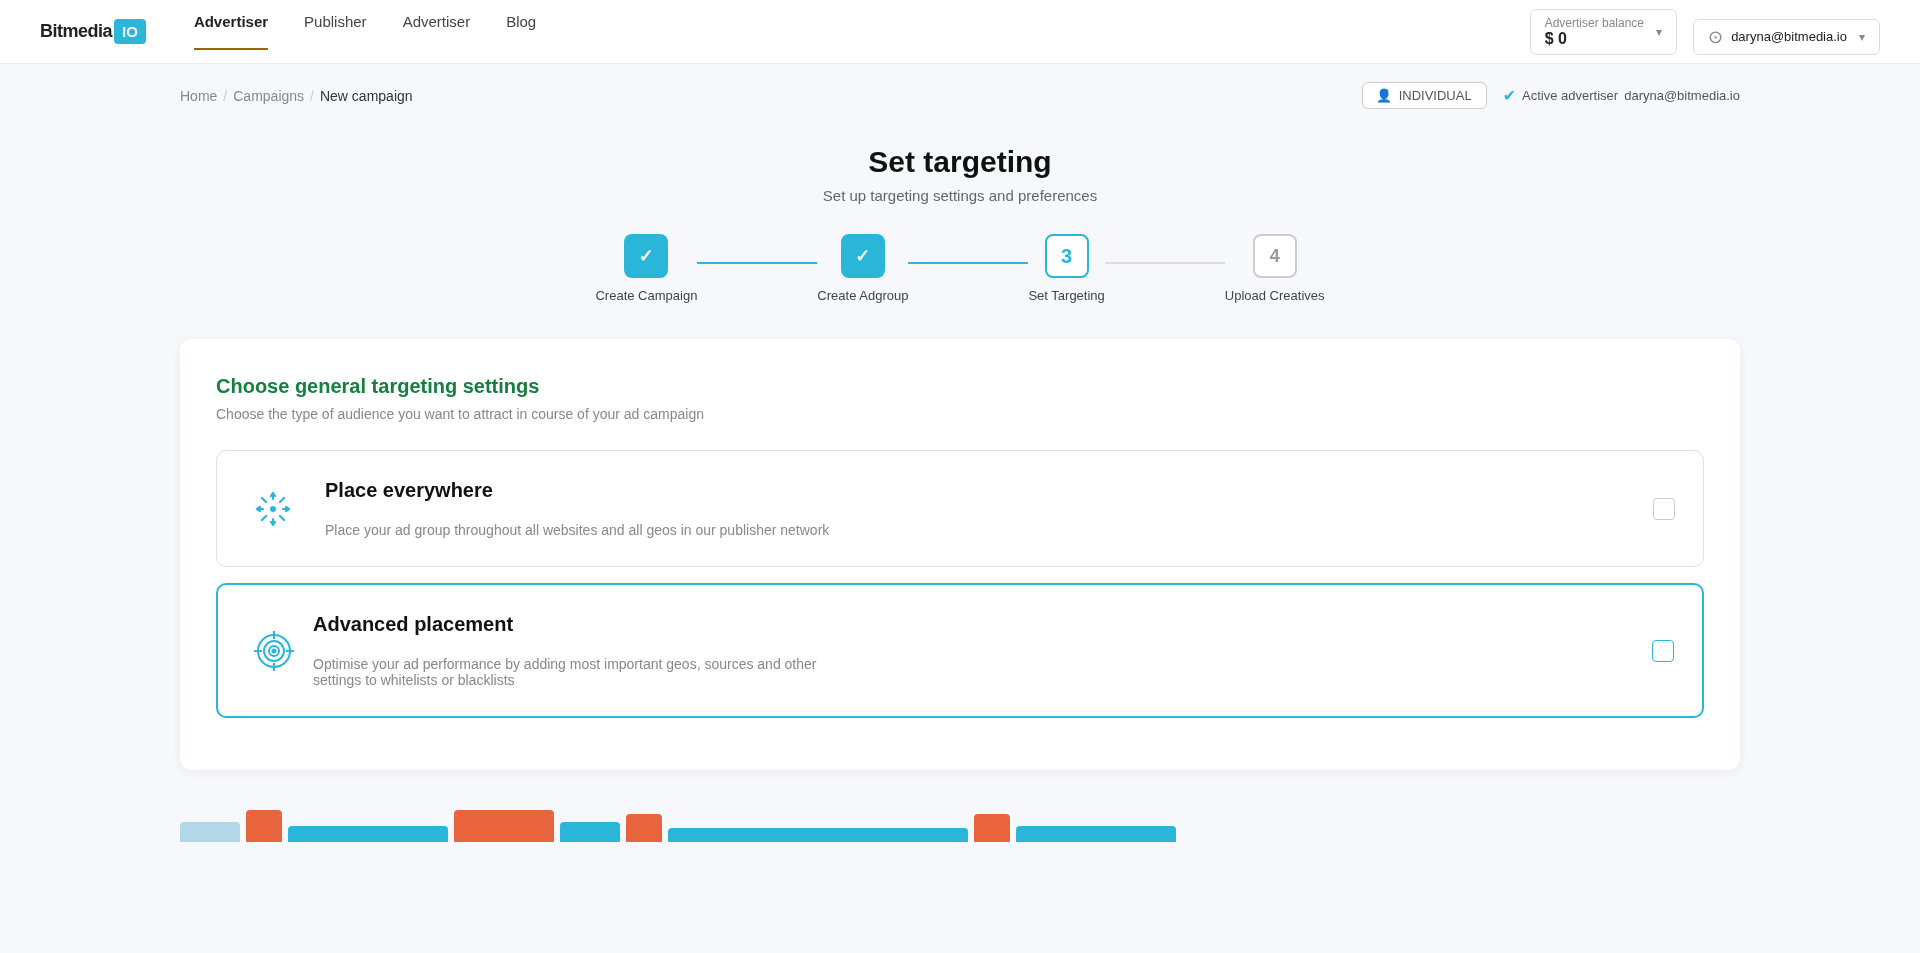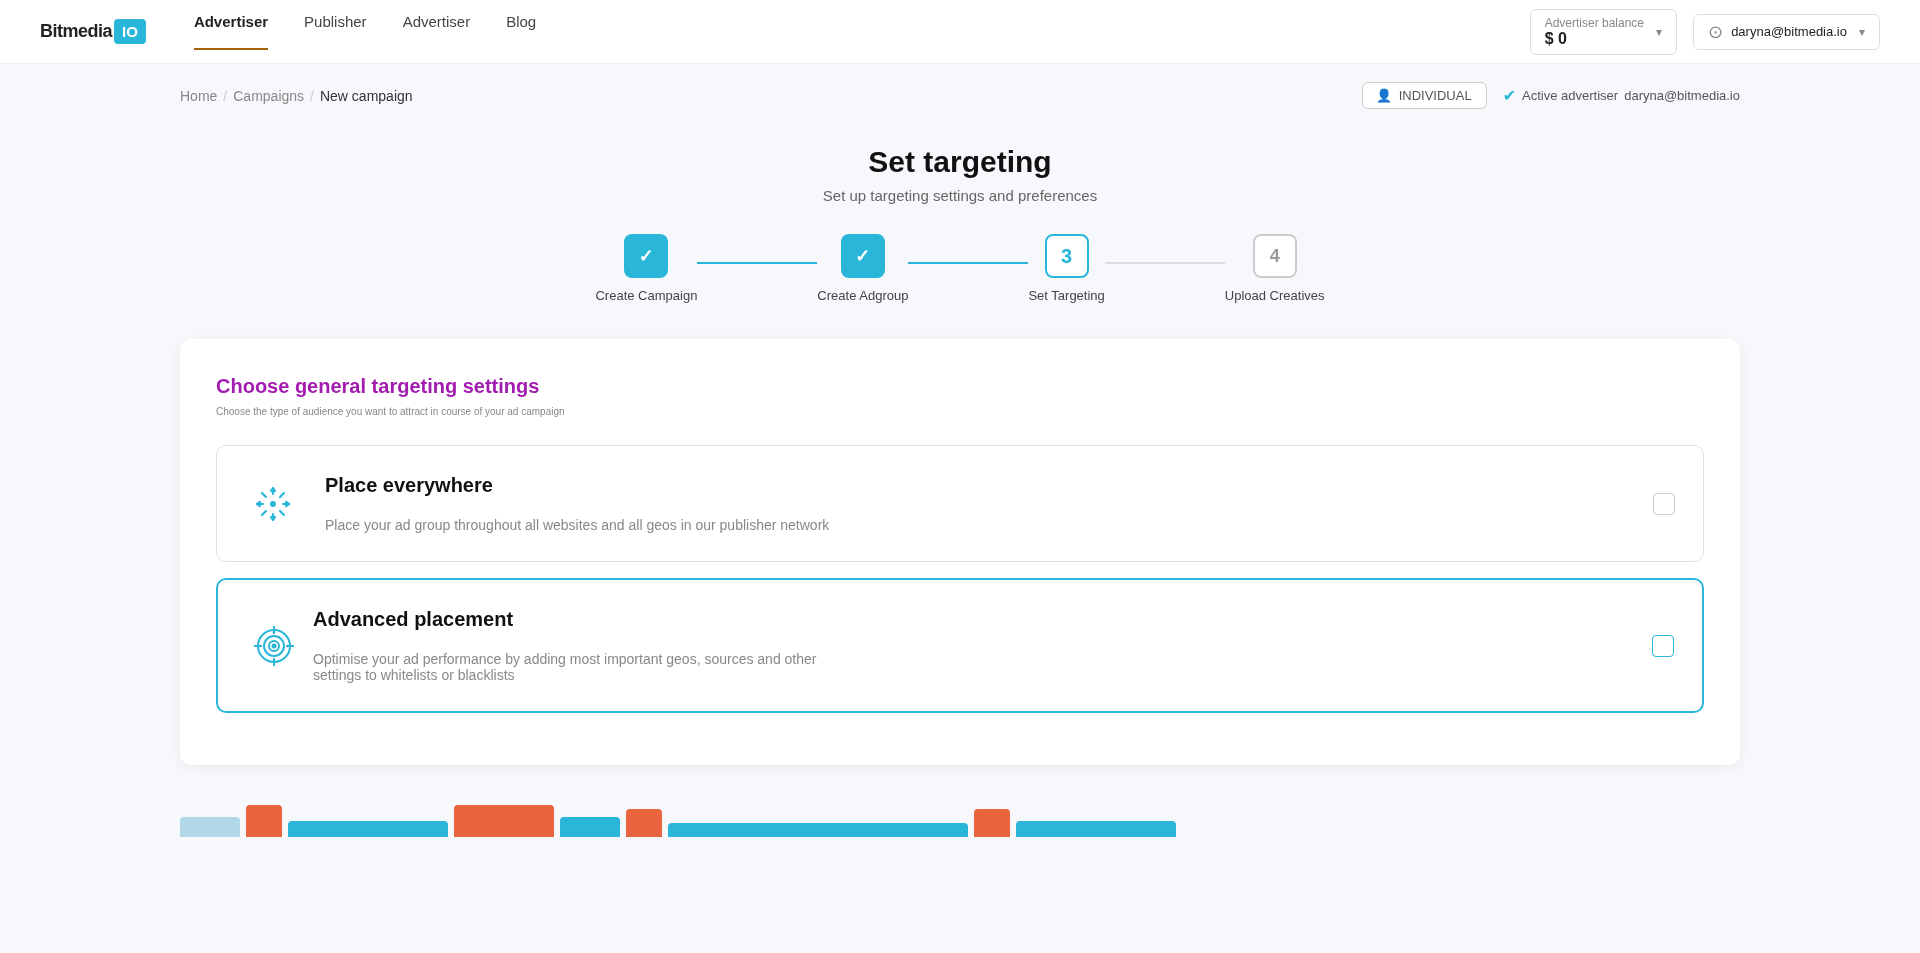--- a/index.html
+++ b/index.html
@@ -15,21 +15,21 @@
       height: 64px;
       border-bottom: 1px solid #eee;
     }
     .navbar-left { display: flex; align-items: center; gap: 48px; }
     .logo { display: flex; align-items: center; gap: 0; }
     .logo-text { font-weight: 700; font-size: 18px; color: #222; letter-spacing: -0.5px; }
     .logo-box { background: #29b6d8; color: #fff; font-weight: 700; font-size: 15px; padding: 4px 8px; border-radius: 4px; margin-left: 2px; }
     .nav-links { display: flex; gap: 36px; }
     .nav-link { text-decoration: none; color: #444; font-size: 15px; padding-bottom: 4px; }
     .nav-link.active { color: #222; font-weight: 600; border-bottom: 2px solid #a16207; padding-bottom: 18px; }
-    .navbar-right { display: flex; align-items: center; gap: 16px; padding-left: 10px; }
+    .navbar-right { display: flex; align-items: flex-end; gap: 16px; padding-left: 10px; }
     .balance-box {
       display: flex; align-items: center; gap: 8px;
       border: 1px solid #ddd; border-radius: 6px; padding: 6px 14px; background: #fff;
       font-size: 14px; cursor: pointer;
     }
     .balance-label { color: #888; font-size: 12px; }
     .balance-amount { font-weight: 700; font-size: 16px; color: #222; }
     .user-box {
       display: flex; align-items: center; gap: 8px;
       border: 1px solid #ddd; border-radius: 6px; padding: 6px 14px; background: #fff;
@@ -90,22 +90,22 @@
     .step-circle.done { background: #29b6d8; color: #fff; }
     .step-circle.active { background: #fff; border: 2px solid #29b6d8; color: #29b6d8; font-size: 20px; }
     .step-circle.pending { background: #fff; border: 2px solid #ccc; color: #999; font-size: 18px; }
     .step-label { font-size: 13px; color: #444; white-space: nowrap; text-align: center; }
 
     
     .card {
       background: #fff; border-radius: 12px; padding: 36px 36px 36px 36px;
       box-shadow: 0 2px 12px rgba(0,0,0,0.06);
     }
-    .card-title { font-size: 20px; font-weight: 700; margin-bottom: 8px; color: #a21caf; }
-    .card-subtitle { font-size: 10px; color: #888; margin-bottom: 28px; }
+    .card-title { font-size: 20px; font-weight: 700; margin-bottom: 8px; color: #15803d; }
+    .card-subtitle { font-size: 14px; color: #888; margin-bottom: 28px; }
 
     
     .option-row {
       border: 1.5px solid #e0e0e0; border-radius: 10px;
       padding: 28px 28px; display: flex; align-items: center; gap: 24px;
       margin-bottom: 16px; cursor: pointer; background: #fff;
       transition: border-color 0.2s;
     }
     .option-row.selected { border-color: #29b6d8; border-width: 2px; gap: 11px; }
     .option-icon { width: 56px; height: 56px; flex-shrink: 0; display: flex; align-items: center; justify-content: center; }

